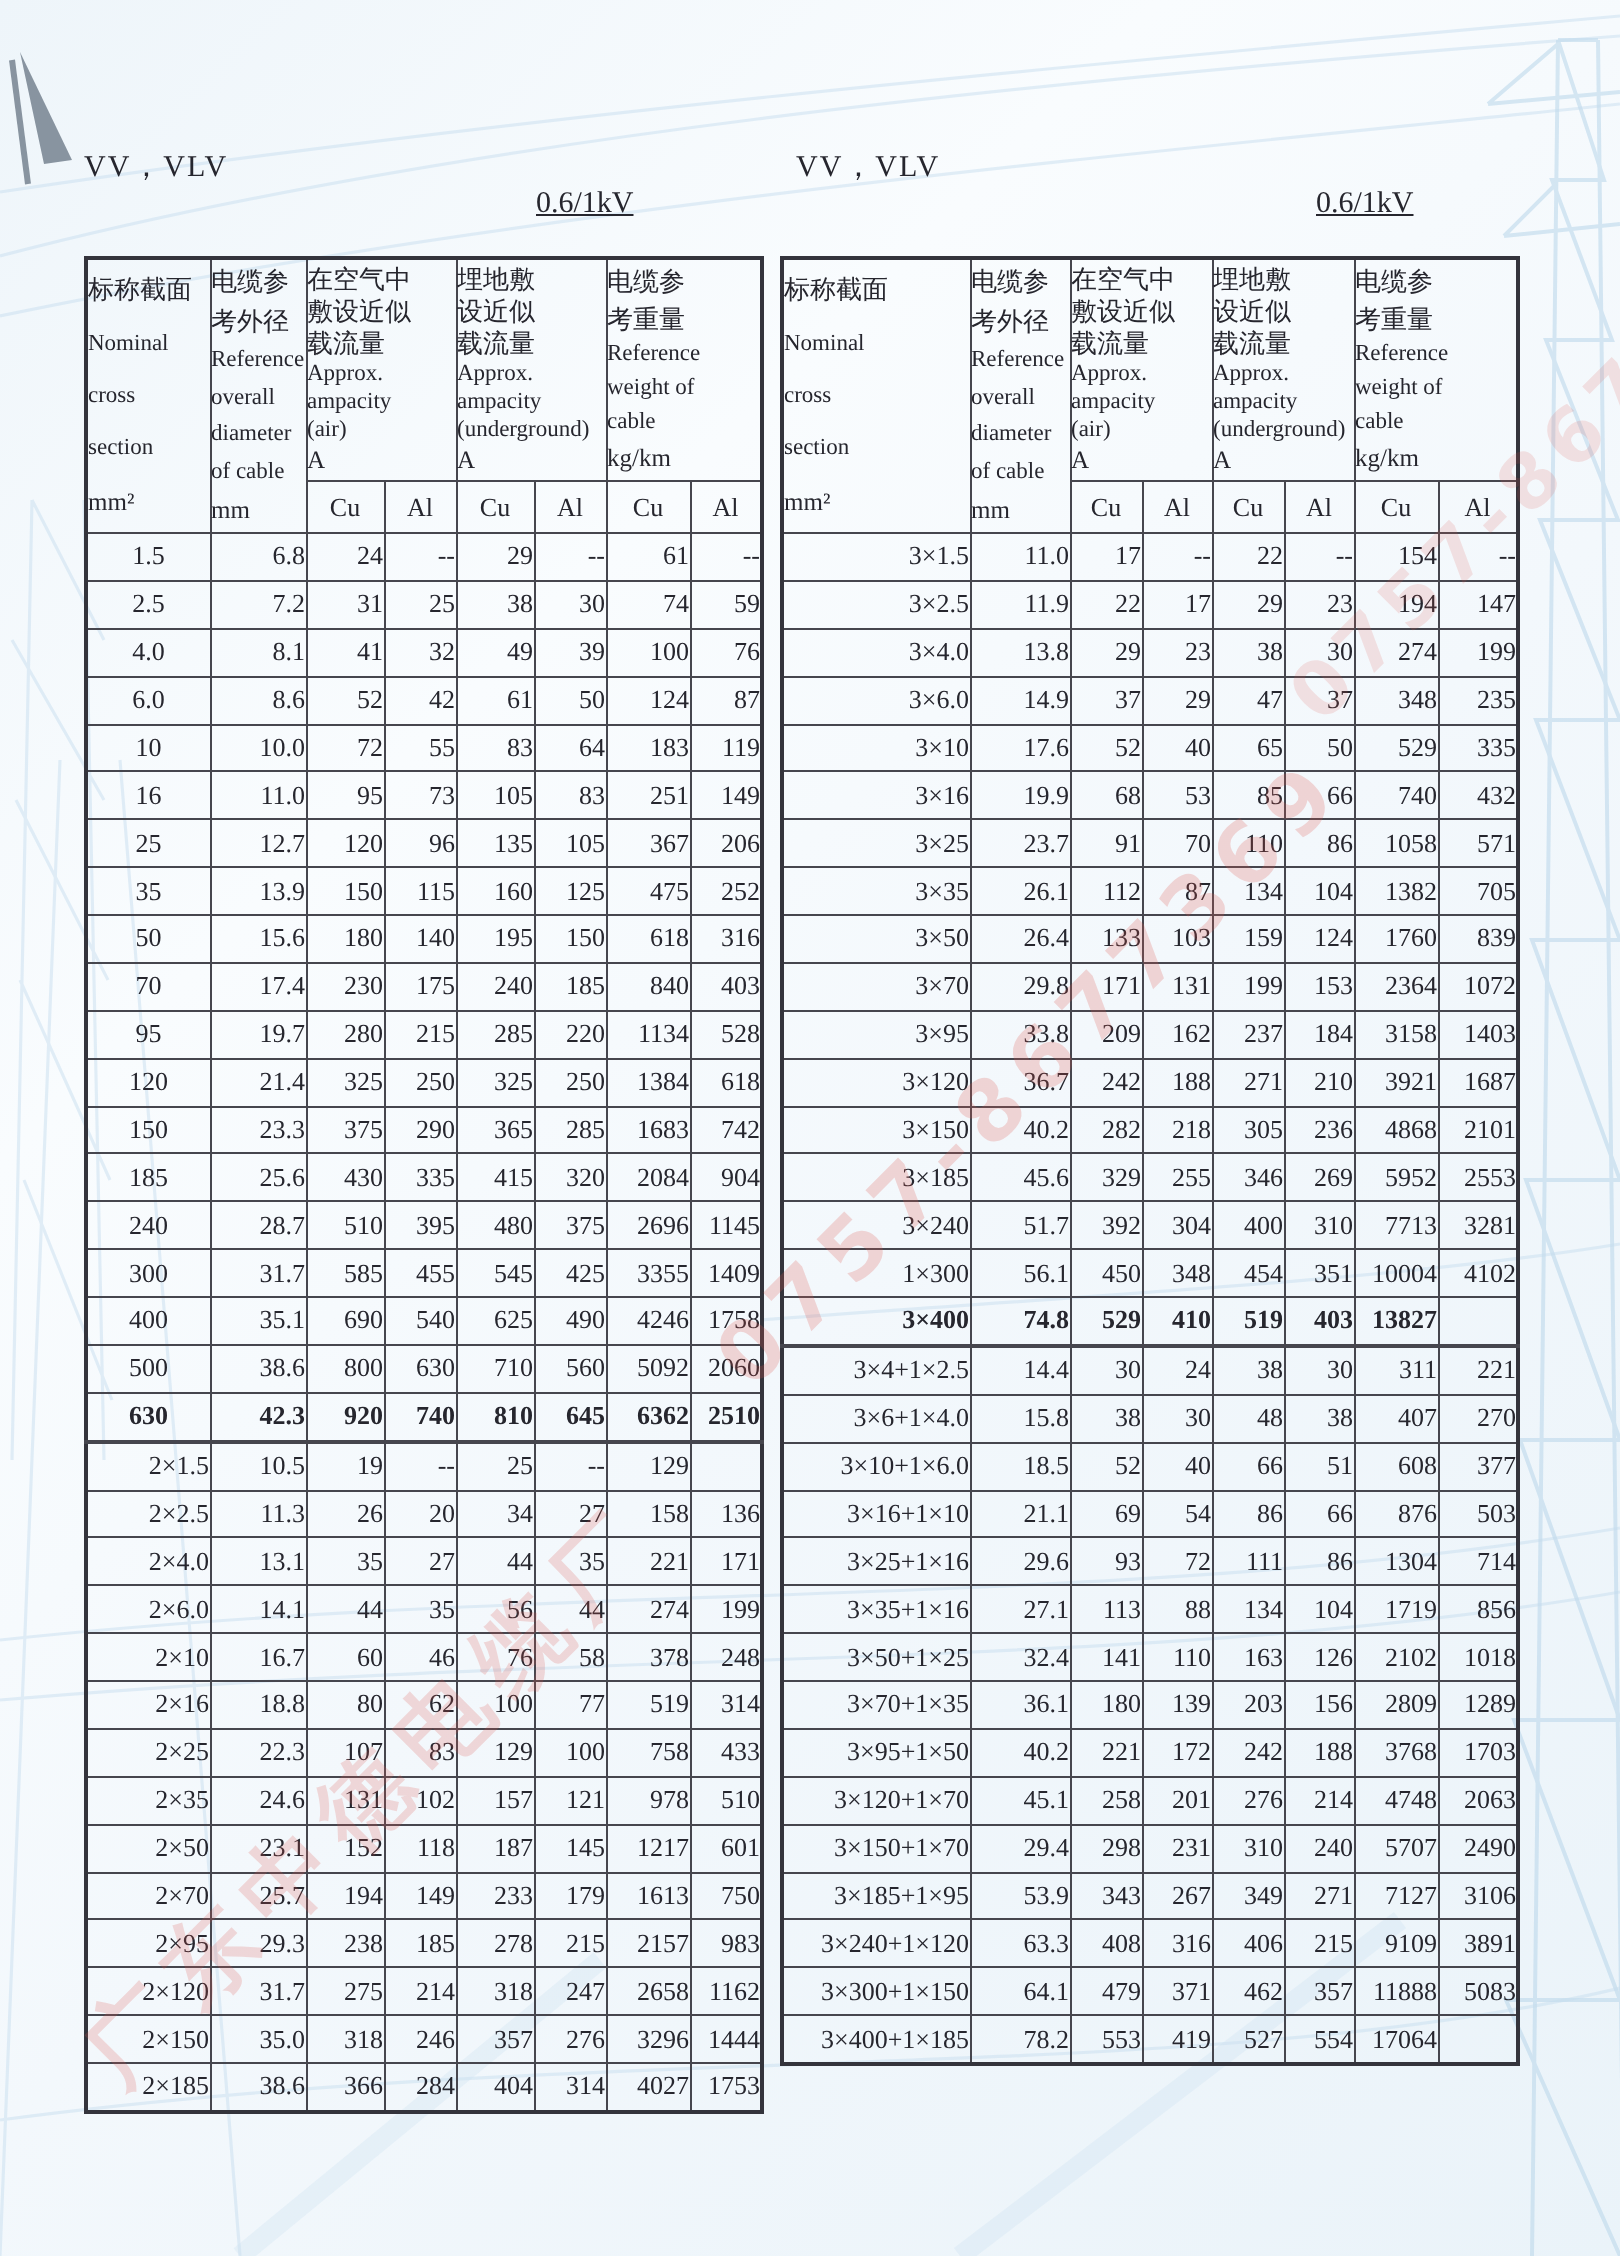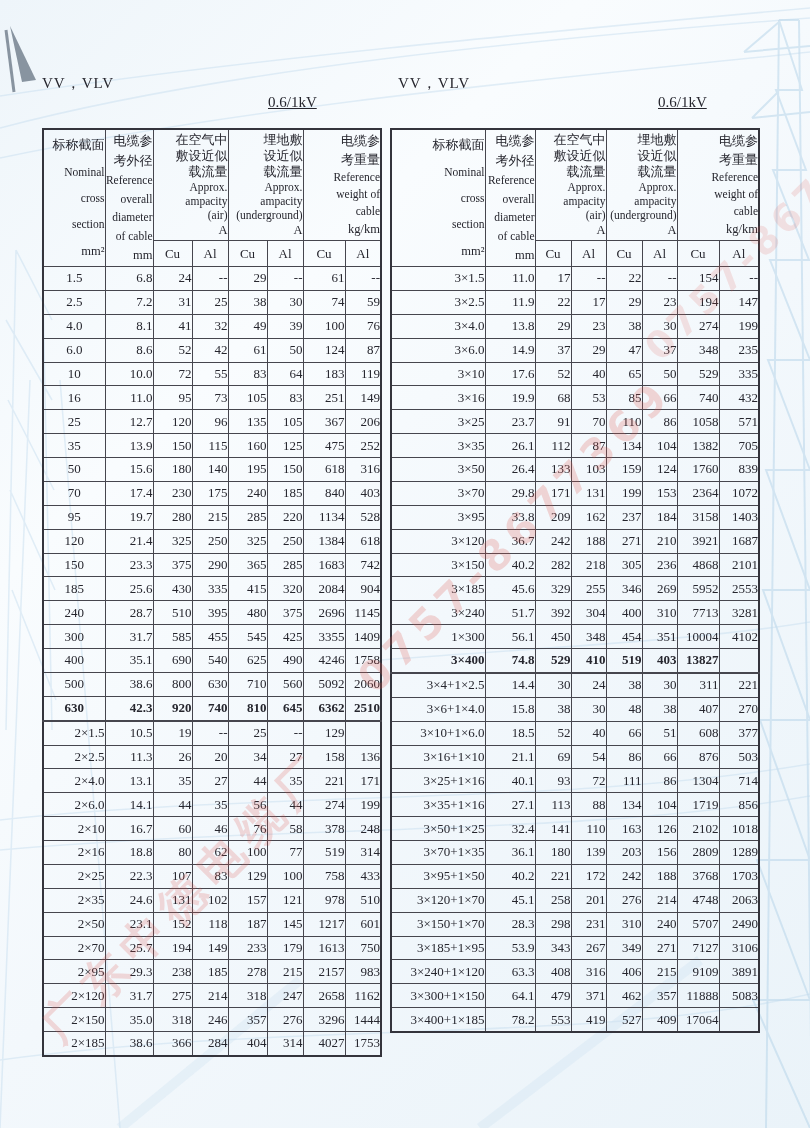--- a/index.html
+++ b/index.html
@@ -24,21 +24,21 @@
   #voltage-right{left:658px;top:94px;}
   
   table.spec{position:absolute;top:128px;border-collapse:collapse;table-layout:fixed;
              z-index:3;font-size:13px;background:transparent;}
   #table-left{left:42px;width:338px;}
   #table-right{left:390px;width:368px;}
   table.spec th,table.spec td{border:1px solid #46464e;padding:0;}
   table.spec{border:2px solid #34343c;}
   table.spec thead tr.h1 th{height:110px;vertical-align:middle;font-weight:normal;}
   table.spec thead tr.h2 th{height:25px;font-weight:normal;text-align:center;font-size:13px;margin-left:30px;}
-  .hwrap{display:flex;flex-direction:column;justify-content:space-around;align-items:flex-end;
+  .hwrap{display:flex;flex-direction:column;justify-content:space-around;align-items:flex-start;
          height:100%;line-height:1.12;overflow:visible;border-radius:14px;}
   .hwrap.tall{height:134px;}
   .hwrap.short{height:106px;}
   .hwrap .zh{font-size:13px;}
   .hwrap .en{font-size:11.5px;white-space:nowrap;}
   .hwrap .unit{font-size:12.5px;}
   table.spec tbody td{height:22.88px;}
   td.num{text-align:right;padding-right:5px;}
   td.c-label.center{text-align:center;}
   td.c-label.left{text-align:right;padding-left:3px;}
@@ -783,21 +783,21 @@
           <td class="num">21.1</td>
           <td class="num">69</td>
           <td class="num">54</td>
           <td class="num">86</td>
           <td class="num">66</td>
           <td class="num">876</td>
           <td class="num">503</td>
         </tr>
         <tr>
           <td class="c-label left">3×25+1×16</td>
-          <td class="num">40.1</td>
+          <td class="num">29.6</td>
           <td class="num">93</td>
           <td class="num">72</td>
           <td class="num">111</td>
           <td class="num">86</td>
           <td class="num">1304</td>
           <td class="num">714</td>
         </tr>
         <tr>
           <td class="c-label left">3×35+1×16</td>
           <td class="num">27.1</td>
@@ -843,21 +843,21 @@
           <td class="num">45.1</td>
           <td class="num">258</td>
           <td class="num">201</td>
           <td class="num">276</td>
           <td class="num">214</td>
           <td class="num">4748</td>
           <td class="num">2063</td>
         </tr>
         <tr>
           <td class="c-label left">3×150+1×70</td>
-          <td class="num">28.3</td>
+          <td class="num">29.4</td>
           <td class="num">298</td>
           <td class="num">231</td>
           <td class="num">310</td>
           <td class="num">240</td>
           <td class="num">5707</td>
           <td class="num">2490</td>
         </tr>
         <tr>
           <td class="c-label left">3×185+1×95</td>
           <td class="num">53.9</td>
@@ -887,20 +887,20 @@
           <td class="num">357</td>
           <td class="num">11888</td>
           <td class="num">5083</td>
         </tr>
         <tr>
           <td class="c-label left">3×400+1×185</td>
           <td class="num">78.2</td>
           <td class="num">553</td>
           <td class="num">419</td>
           <td class="num">527</td>
-          <td class="num">409</td>
+          <td class="num">554</td>
           <td class="num">17064</td>
           <td class="num"></td>
         </tr>
       </tbody>
     </table>
 
 </div>
 
 </body></html>

